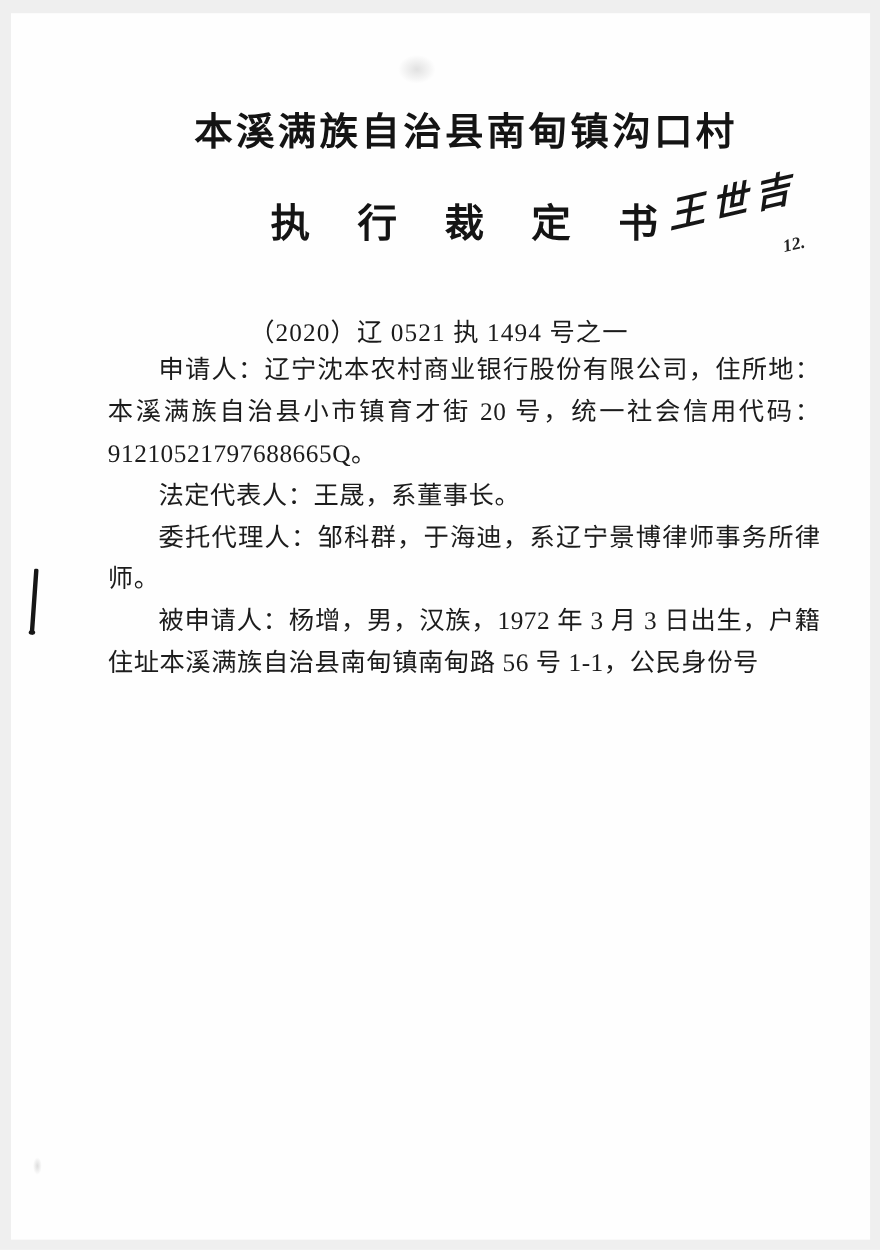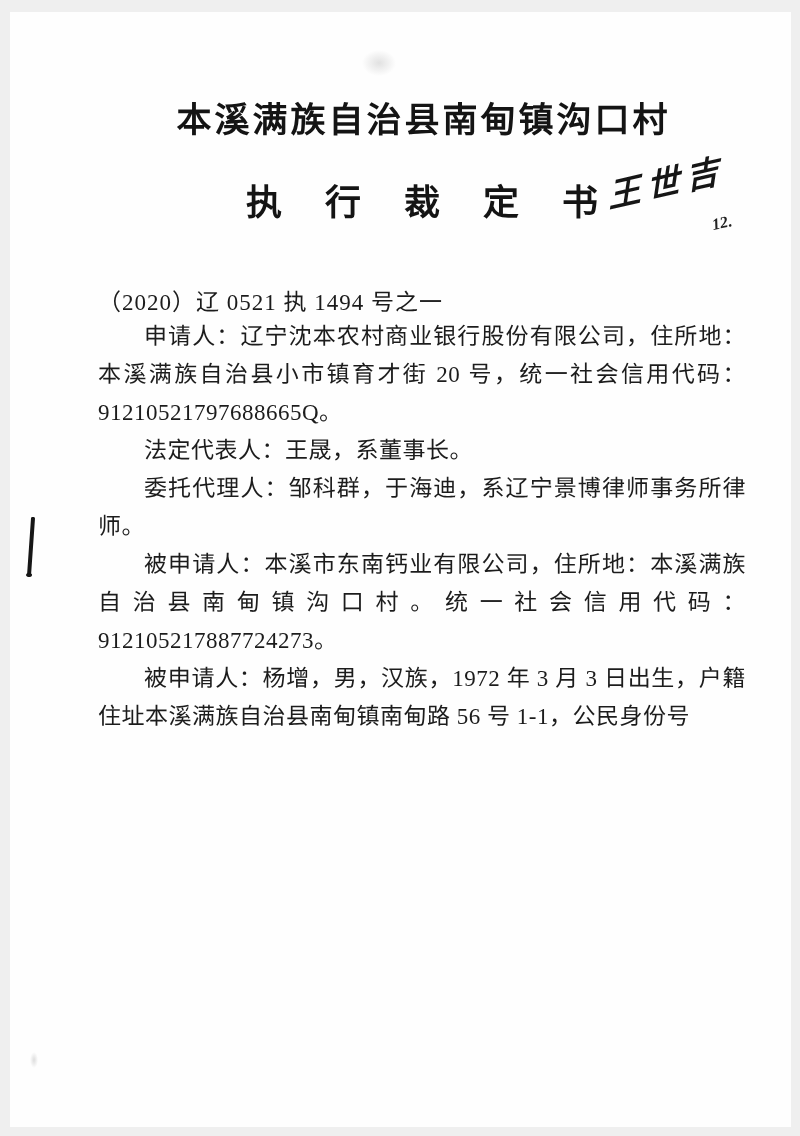--- a/index.html
+++ b/index.html
@@ -41,21 +41,21 @@
     font-weight: bold;
     letter-spacing: 17px;
     padding-left: 17px;
     line-height: 1.3;
     color: #141414;
     white-space: nowrap;
   }
   .case-number {
     margin-top: 62px;
     margin-right: 46px;
-    text-align: left;
+    text-align: center;
     font-size: 23px;
     line-height: 30px;
     letter-spacing: 1px;
     color: #1b1b1b;
   }
   .body-text {
     margin-top: 0;
   }
   .body-text p {
     margin: 0;
@@ -141,20 +141,19 @@
     <div class="body-text">
 
         <p>申请人：辽宁沈本农村商业银行股份有限公司，住所地：本溪满族自治县小市镇育才街 20 号，统一社会信用代码：91210521797688665Q。</p>
 
         <p>法定代表人：王晟，系董事长。</p>
 
         <p>委托代理人：邹科群，于海迪，系辽宁景博律师事务所律师。</p>
 
 
 
-        <p>被申请人：本溪市东南钙业有限公司，住所地：本溪满族自治县南甸镇沟口村。统一社会信用代码：912105217887724273。</p>
 
 
         <p>被申请人：杨增，男，汉族，1972 年 3 月 3 日出生，户籍住址本溪满族自治县南甸镇南甸路 56 号 1-1，公民身份号</p>
       </div>
   </div>
 
 </div>
 
 </body></html>

